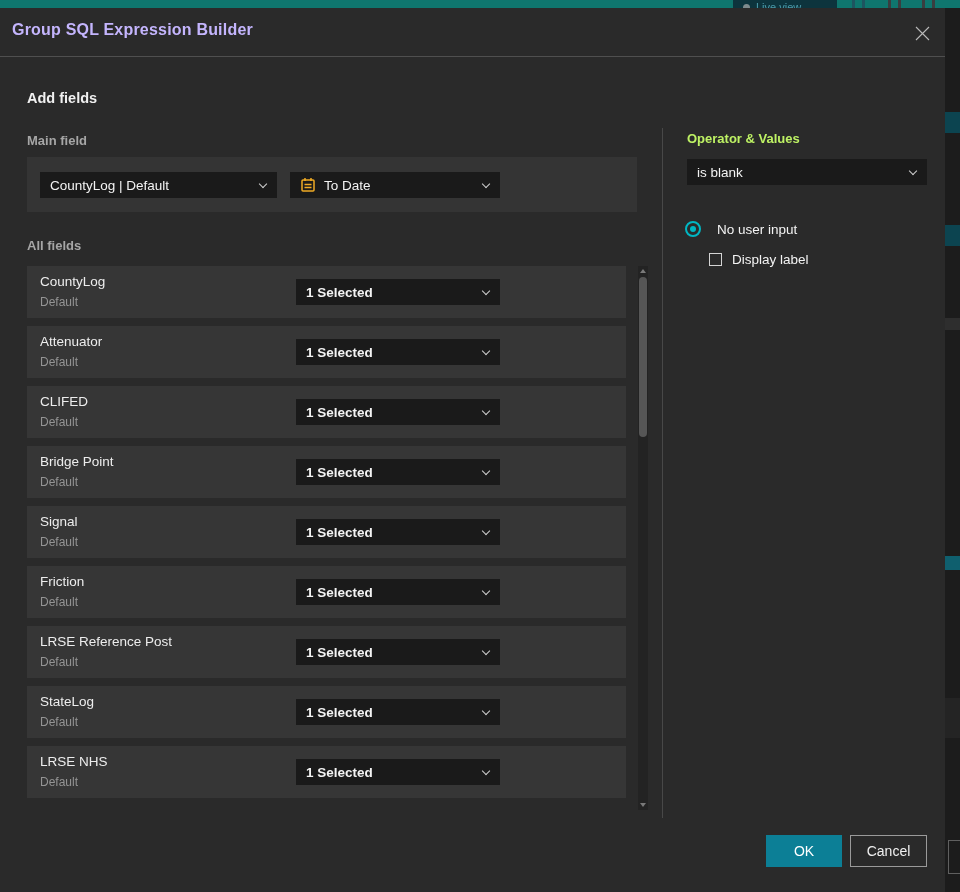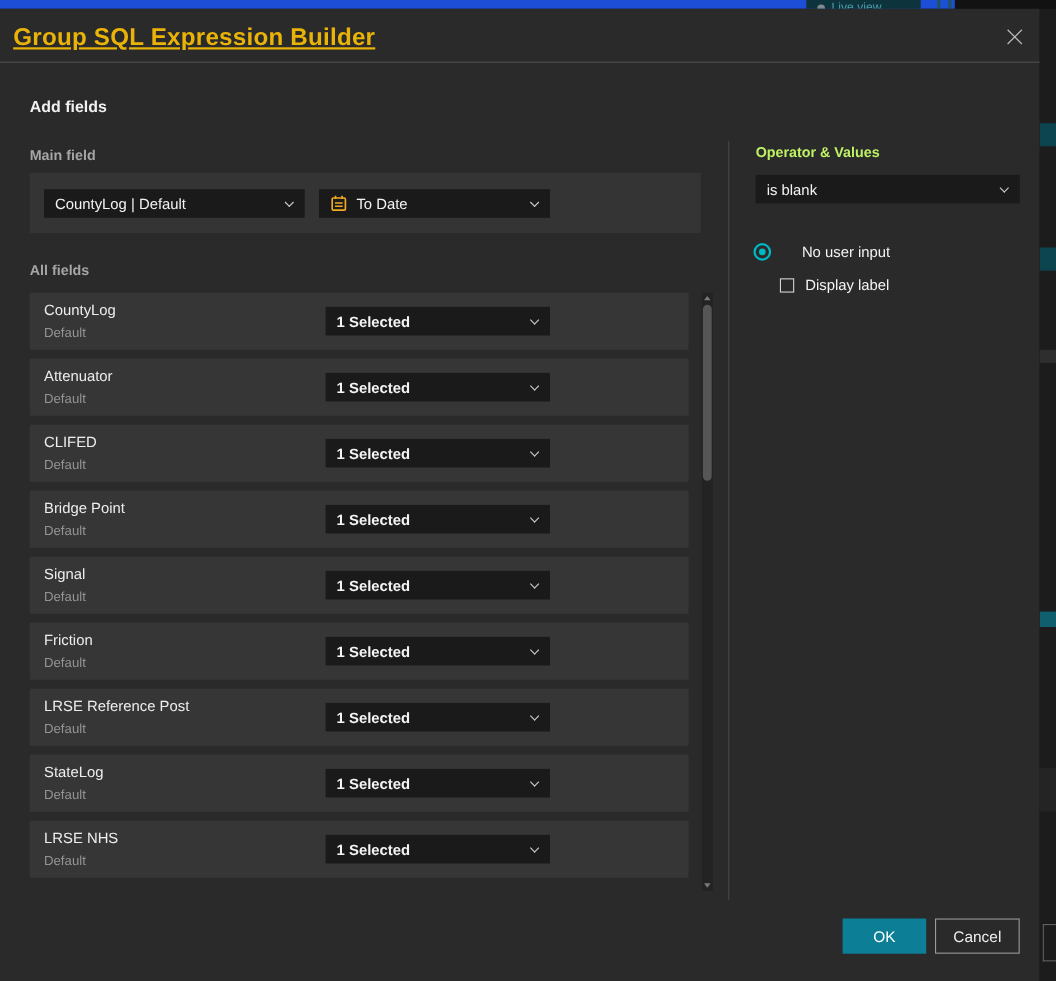--- a/index.html
+++ b/index.html
@@ -1,33 +1,33 @@
 <!DOCTYPE html>
 <html><head>
 <meta charset="utf-8">
 <style>
   * { margin:0; padding:0; box-sizing:border-box; }
   html,body { width:960px; height:892px; background:#121212; overflow:hidden;
               font-family:"Liberation Sans", sans-serif; }
   .screen { position:relative; width:960px; height:892px; background:#121212; }
 
   
-  .top-strip { position:absolute; left:0; top:0; width:868px; height:8px; background:#1d4ed8; overflow:hidden; }
+  .top-strip { position:absolute; left:0; top:0; width:960px; height:8px; background:#0f766e; overflow:hidden; }
   .live-chip { position:absolute; left:733px; top:0; width:104px; height:24px; background:#0d343d;
                color:#4d9cab; font-size:11px; display:flex; align-items:flex-start; padding:1px 0 0 10px; gap:6px; }
   .live-dot { width:7px; height:7px; border-radius:50%; background:#7e8a8d; margin-top:3px; }
   .tbar { position:absolute; top:0; width:3px; height:8px; background:#3a3e40; }
   .tbar.teal { background:#1e5560; }
   .right-strip { position:absolute; left:945px; top:8px; width:15px; height:884px; background:#1c1c1c; overflow:hidden; }
   .frag { position:absolute; left:0; width:15px; }
 
   
   .dialog { position:absolute; left:0; top:8px; width:945px; height:884px; background:#2a2a2a; }
   .dlg-header { position:absolute; left:0; top:0; width:100%; height:49px; border-bottom:1px solid #4f4f4f; }
-  .dlg-title { position:absolute; left:12px; top:13px; font-size:22px; font-weight:600; color:#eab308; letter-spacing:.2px;text-decoration:underline; }
+  .dlg-title { position:absolute; left:12px; top:13px; font-size:16px; font-weight:600; color:#c4b5fd; letter-spacing:.2px; }
   .close-btn { position:absolute; right:6px; top:8px; width:34px; height:34px; display:flex; align-items:center; justify-content:center; cursor:pointer; }
 
   .sec-heading { position:absolute; left:27px; font-size:14.5px; font-weight:700; color:#f0f0f0; }
   .sub-label { position:absolute; left:27px; font-size:13px; font-weight:600; color:#a6a6a6; }
 
   .panel { position:absolute; background:#343434; }
 
   .dropdown { position:absolute; height:26px; background:#1a1a1a; display:flex; align-items:center;
               padding:0 26px 0 10px; color:#f3f3f3; font-size:13.5px; cursor:pointer; }
   .chev { position:absolute; right:11px; top:9px; width:6px; height:6px;
@@ -47,21 +47,21 @@
   .sb-down { position:absolute; left:2px; bottom:3px; width:0; height:0;
            border-left:3px solid transparent; border-right:3px solid transparent; border-top:4px solid #7a7a7a; }
   .sb-thumb { position:absolute; left:1px; top:11px; width:8px; height:160px; background:#565656; border-radius:4px; }
 
   .v-divider { position:absolute; left:662px; top:120px; width:1px; height:690px; background:#484848; }
 
   
   .op-label { position:absolute; left:687px; top:123px; font-size:13px; font-weight:600; color:#bef264; }
   .op-dd { left:687px; top:151px; width:240px; }
 
-  .radio-row { position:absolute; left:685px; top:213px; display:flex; align-items:center; gap:28px; cursor:pointer; }
+  .radio-row { position:absolute; left:685px; top:213px; display:flex; align-items:center; gap:16px; cursor:pointer; }
   .radio { width:16px; height:16px; border-radius:50%; border:2px solid #555; position:relative; }
   .radio.selected { border-color:#00b7c3; }
   .radio.selected::after { content:""; position:absolute; left:3px; top:3px; width:6px; height:6px;
                            border-radius:50%; background:#00b7c3; }
   .check-row { position:absolute; left:709px; top:244px; display:flex; align-items:center; gap:10px; cursor:pointer; }
   .checkbox { width:13px; height:13px; border:1.5px solid #d4d4d4; background:transparent; }
   .ctl-label { font-size:13.5px; color:#f3f3f3; }
 
   
   .btn { position:absolute; top:827px; height:32px; font-size:14px; display:flex; align-items:center;

